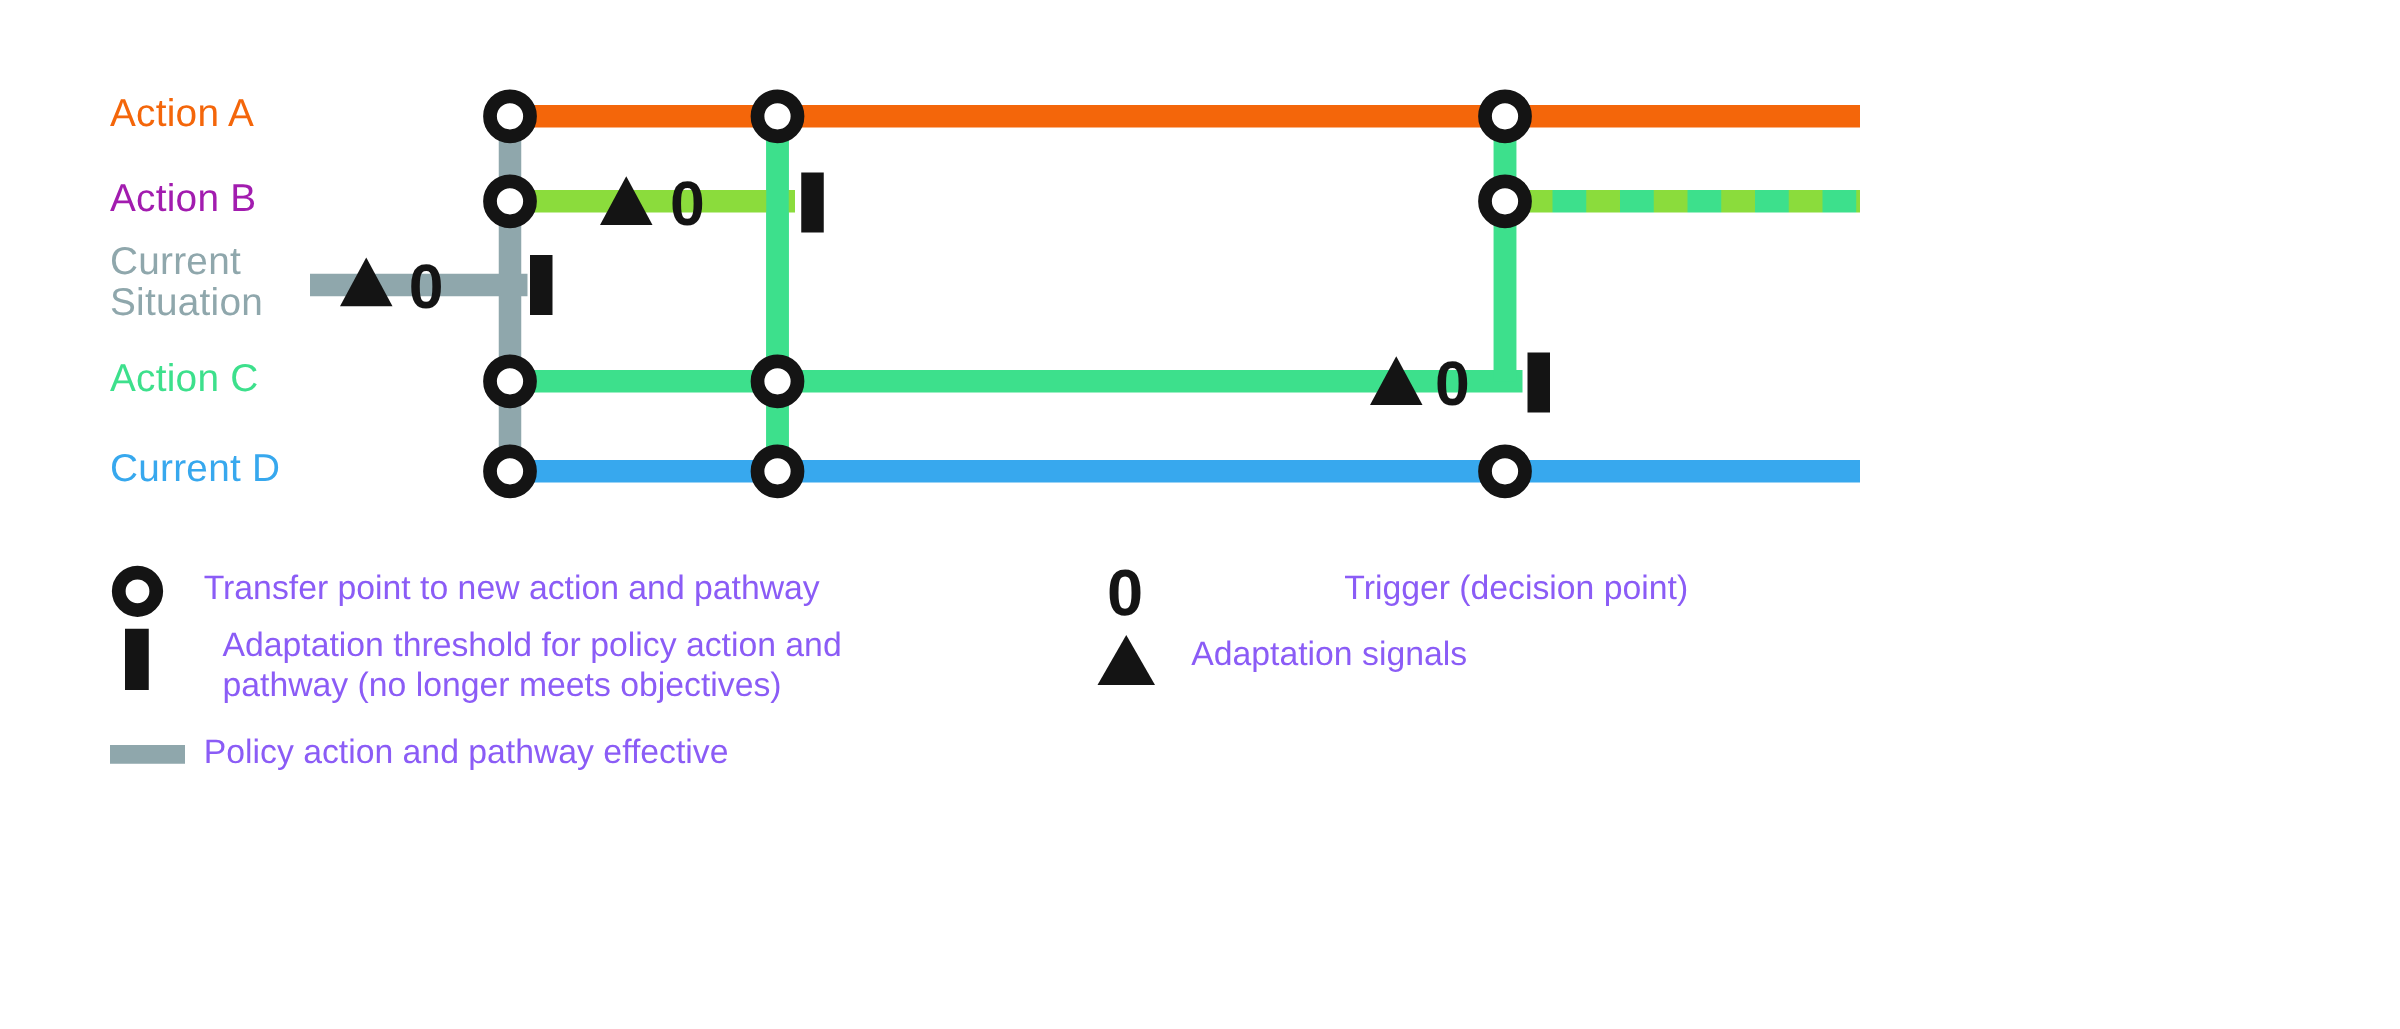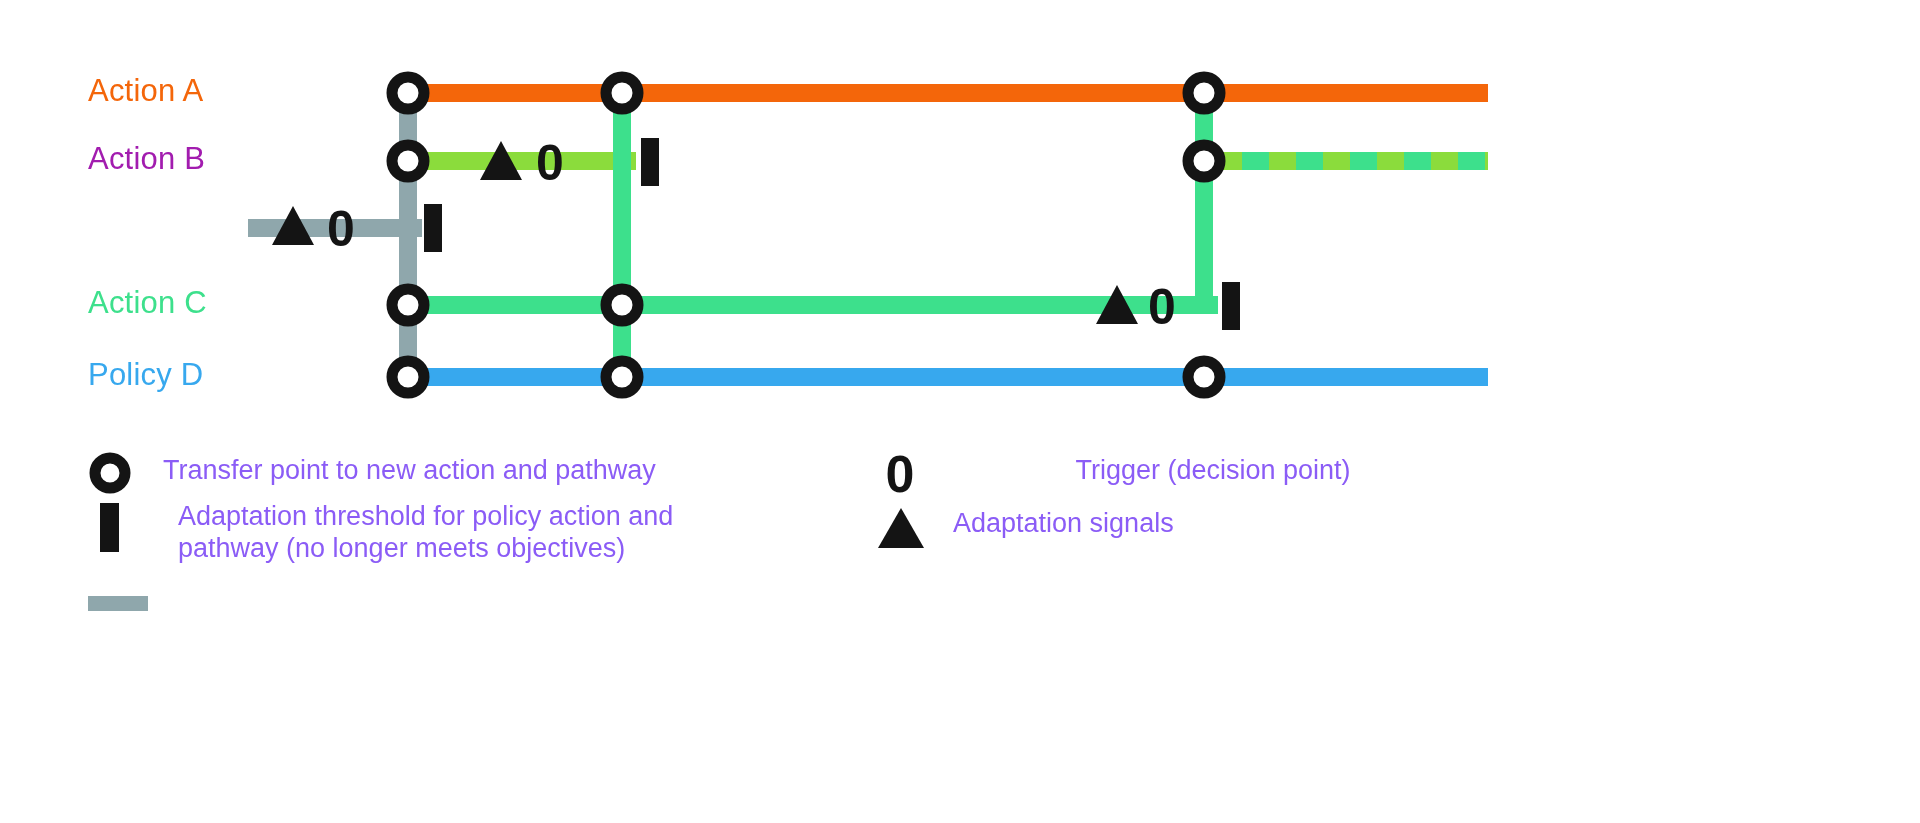--- a/index.html
+++ b/index.html
@@ -45,22 +45,24 @@
     white-space: pre-line;
   }
 </style>
 </head>
 <body>
 
 <div id="root">
 
   <div class="row-label" style="left:88px; top:74px; color:#F4660A;">Action A</div>
   <div class="row-label" style="left:88px; top:142px; color:#a21caf;">Action B</div>
+  <div class="row-label" style="left:88px; top:192px; color:#8FA7AC;">Current
+Situation</div>
   <div class="row-label" style="left:88px; top:286px; color:#3DE08C;">Action C</div>
-  <div class="row-label" style="left:88px; top:358px; color:#37A8EE;">Policy D</div>
+  <div class="row-label" style="left:88px; top:358px; color:#37A8EE;">Current D</div>
 
   <svg class="diagram" viewBox="0 0 1920 823">
     <defs>
 
       <pattern id="altdash" patternUnits="userSpaceOnUse" width="54" height="18" x="0" y="0">
         <rect x="0" y="0" width="27" height="18" fill="#3DE08C"></rect>
         <rect x="27" y="0" width="27" height="18" fill="#8BDC3C"></rect>
       </pattern>
     </defs>
 
@@ -120,17 +122,18 @@
       <rect x="100" y="503" width="19" height="49" fill="#141414"></rect>
       <rect x="88" y="596" width="60" height="15" fill="#8FA7AC"></rect>
       <text x="900" y="492" font-family="Liberation Sans, sans-serif" font-size="52" font-weight="bold" text-anchor="middle" fill="#141414">0</text>
       <polygon points="901,508 924,548 878,548" fill="#141414"></polygon>
     </g>
   </svg>
 
   <div class="legend-text" style="left:163px; top:455px; width:620px;">Transfer point to new action and pathway</div>
   <div class="legend-text" style="left:163px; top:501px; width:640px;margin-left:15px;">Adaptation threshold for policy action and
 pathway (no longer meets objectives)</div>
+  <div class="legend-text" style="left:163px; top:586px; width:620px;">Policy action and pathway effective</div>
 
   <div class="legend-text" style="left:953px; top:455px; width:520px;text-align:center;">Trigger (decision point)</div>
   <div class="legend-text" style="left:953px; top:508px; width:520px;">Adaptation signals</div>
 
 </div>
 
 </body></html>

